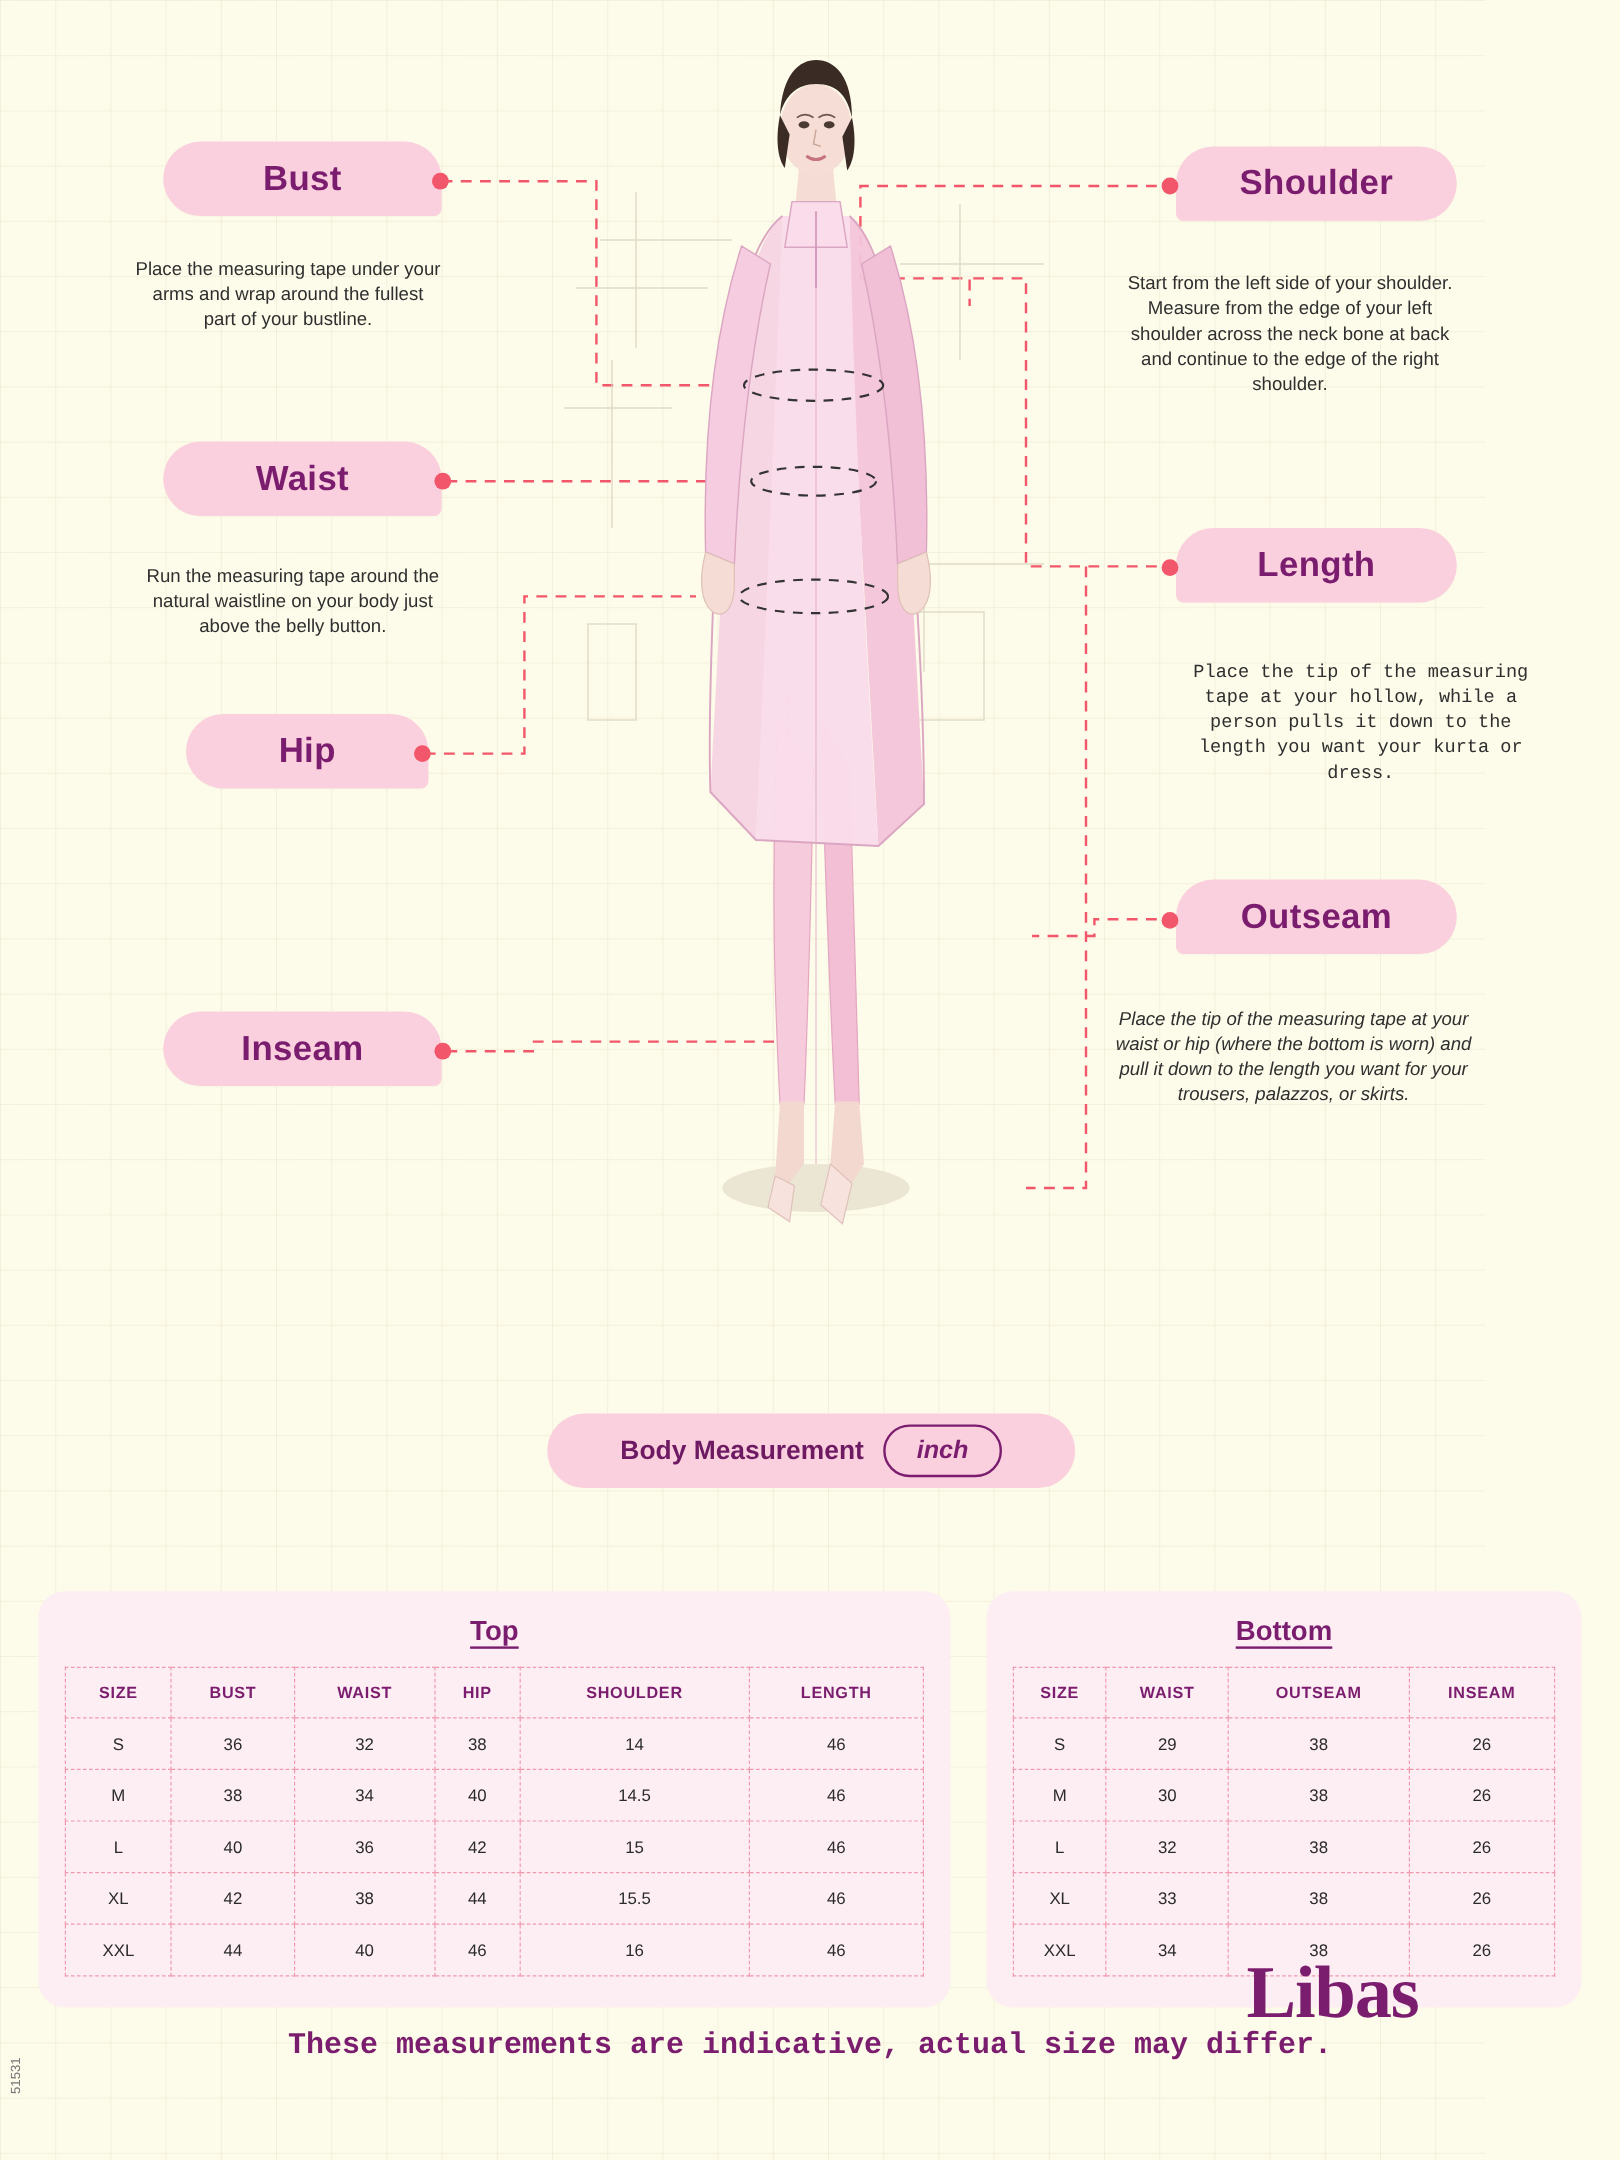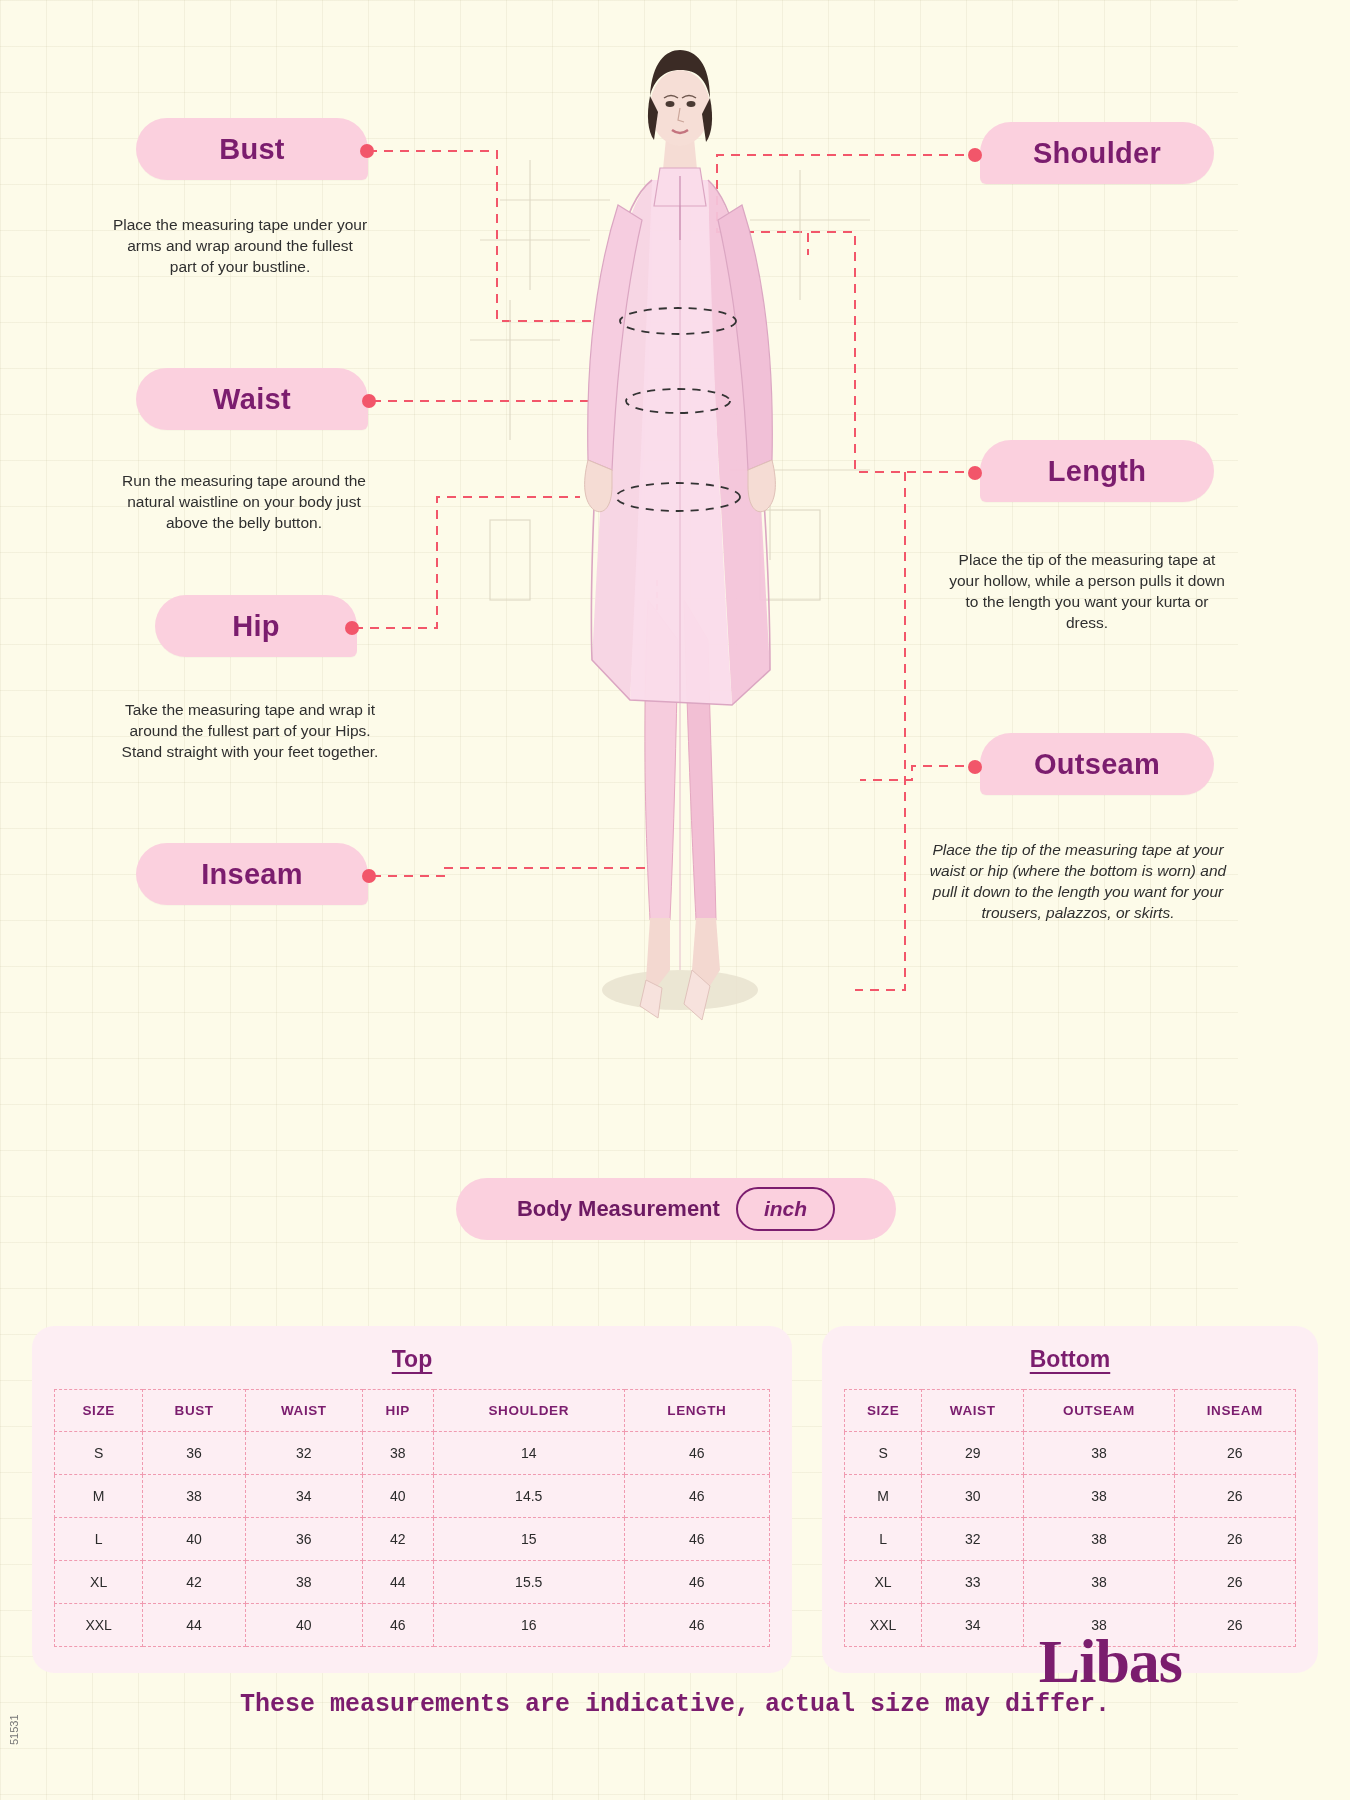--- a/index.html
+++ b/index.html
@@ -253,37 +253,37 @@
   <div class="pill left" style="left:136px; top:368px; width:232px;">
     <span>Waist</span>
   </div>
   <div class="dot" style="left:362px; top:394px;"></div>
   <div class="desc" style="left:108px; top:471px; width:272px;">Run the measuring tape around the natural waistline on your body just above the belly button.</div>
 
   <div class="pill left" style="left:155px; top:595px; width:202px;">
     <span>Hip</span>
   </div>
   <div class="dot" style="left:345px; top:621px;"></div>
-  <div class="desc" style="left:118px; top:700px; width:264px;">Take the measuring tape and wrap it around the fullest part of your Hips. Stand straight with your feet together.</div>
 
   <div class="pill left" style="left:136px; top:843px; width:232px;">
     <span>Inseam</span>
   </div>
   <div class="dot" style="left:362px; top:869px;"></div>
 
   <div class="pill right" style="left:980px; top:122px; width:234px;">
     <span>Shoulder</span>
   </div>
   <div class="dot" style="left:968px; top:148px;"></div>
+  <div class="desc" style="left:930px; top:227px; width:290px;">Start from the left side of your shoulder. Measure from the edge of your left shoulder across the neck bone at back and continue to the edge of the right shoulder.</div>
 
   <div class="pill right" style="left:980px; top:440px; width:234px;">
     <span>Length</span>
   </div>
   <div class="dot" style="left:968px; top:466px;"></div>
-  <div class="desc" style="left:944px; top:550px; width:286px;">Place the tip of the measuring tape at your hollow, while a person pulls it down to the length you want your kurta or dress.</div>
+  <div class="desc" style="left:991px; top:550px; width:286px;font-family:Liberation Mono, monospace;">Place the tip of the measuring tape at your hollow, while a person pulls it down to the length you want your kurta or dress.</div>
 
   <div class="pill right" style="left:980px; top:733px; width:234px;">
     <span>Outseam</span>
   </div>
   <div class="dot" style="left:968px; top:760px;"></div>
   <div class="desc" style="left:928px; top:840px; width:300px;font-style:italic;">Place the tip of the measuring tape at your waist or hip (where the bottom is worn) and pull it down to the length you want for your trousers, palazzos, or skirts.</div>
 
   <div class="bm-bar">
     <span class="bm-text">Body Measurement</span>
     <span class="bm-unit">inch</span>

